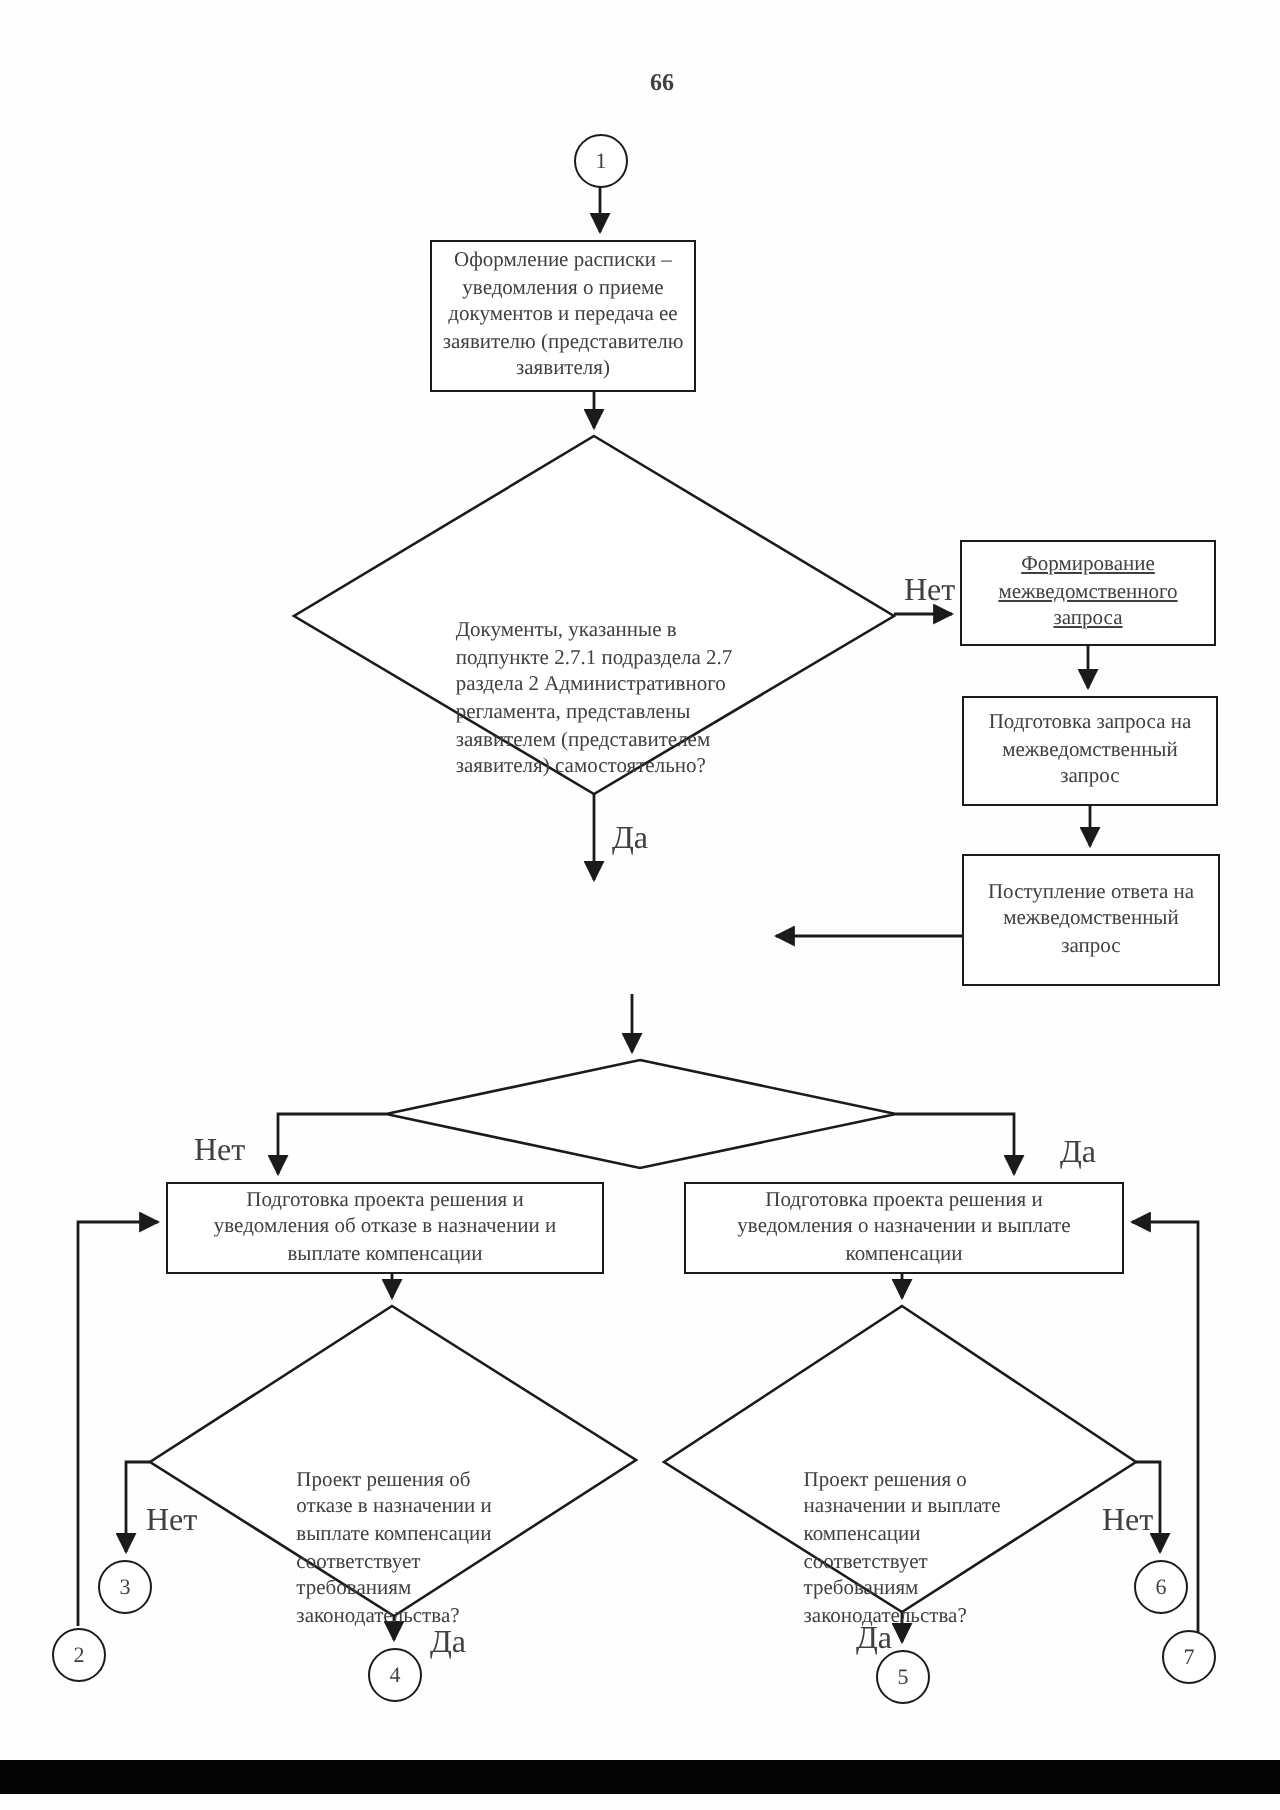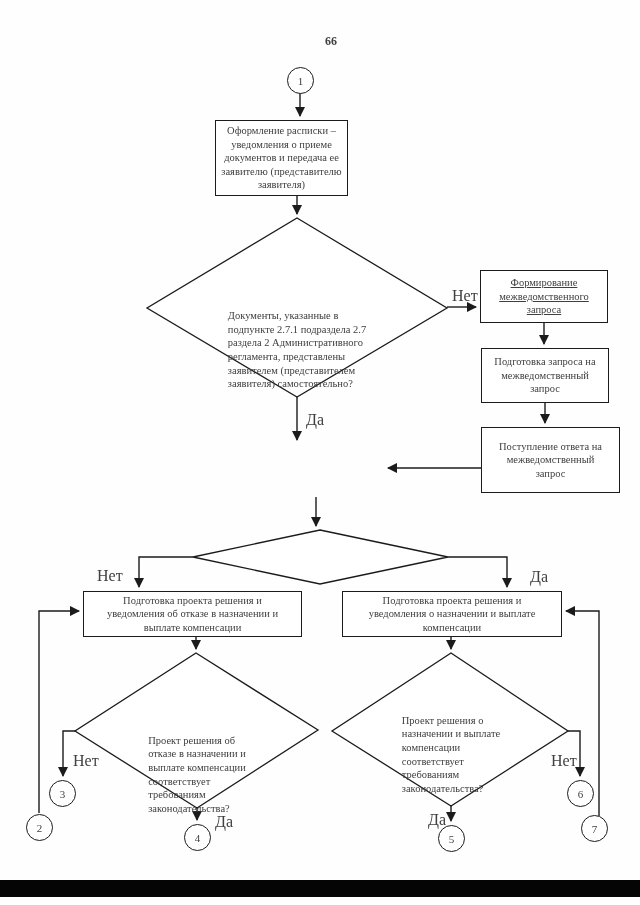--- a/index.html
+++ b/index.html
@@ -91,21 +91,21 @@
 уведомления о приеме
 документов и передача ее
 заявителю (представителю
 заявителя)</div>
   <div class="node" style="left:480px;top:270px;width:128px;height:53px;text-decoration:underline;">Формирование
 межведомственного
 запроса</div>
   <div class="node" style="left:481px;top:348px;width:128px;height:55px;">Подготовка запроса на
 межведомственный
 запрос</div>
-  <div class="node" style="left:481px;top:427px;width:139px;height:66px;">Поступление ответа на
+  <div class="node" style="left:481px;top:427px;width:129px;height:66px;">Поступление ответа на
 межведомственный
 запрос</div>
   <div class="node" style="left:83px;top:591px;width:219px;height:46px;">Подготовка проекта решения и
 уведомления об отказе в назначении и
 выплате компенсации</div>
   <div class="node" style="left:342px;top:591px;width:220px;height:46px;">Подготовка проекта решения и
 уведомления о назначении и выплате
 компенсации</div>
 
   <div class="dtext" style="left:192px;top:260px;width:210px;height:92px;">Документы, указанные в
@@ -113,21 +113,21 @@
 раздела 2 Административного
 регламента, представлены
 заявителем (представителем
 заявителя) самостоятельно?</div>
   <div class="dtext" style="left:121px;top:678px;width:152px;height:105px;">Проект решения об
 отказе в назначении и
 выплате компенсации
 соответствует
 требованиям
 законодательства?</div>
-  <div class="dtext" style="left:375px;top:658px;width:152px;height:105px;">Проект решения о
+  <div class="dtext" style="left:375px;top:678px;width:152px;height:105px;">Проект решения о
 назначении и выплате
 компенсации
 соответствует
 требованиям
 законодательства?</div>
 
   <div class="lbl" style="left:452px;top:288px;">Нет</div>
   <div class="lbl" style="left:306px;top:412px;">Да</div>
   <div class="lbl" style="left:97px;top:568px;">Нет</div>
   <div class="lbl" style="left:530px;top:569px;">Да</div>

